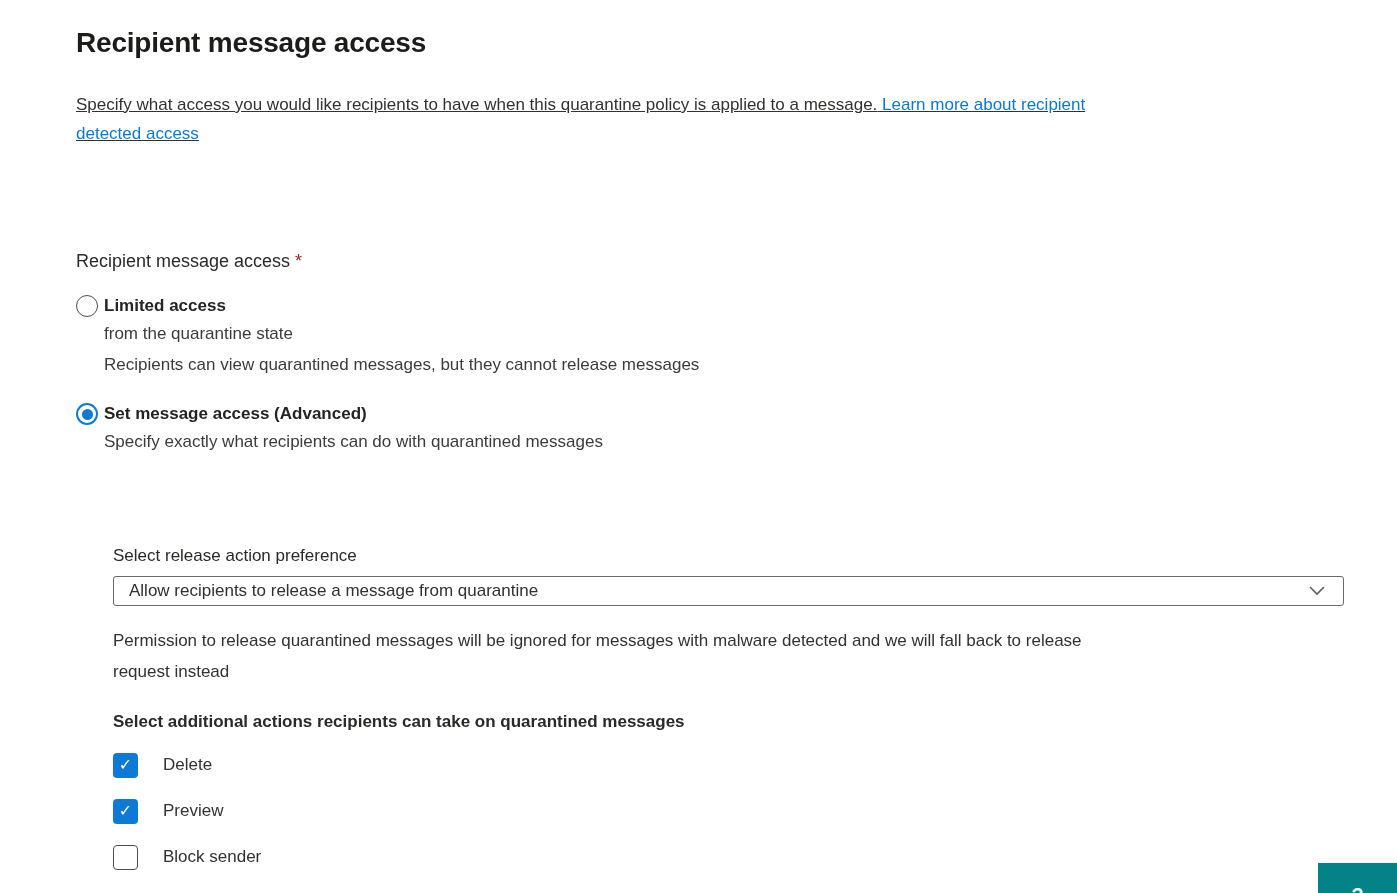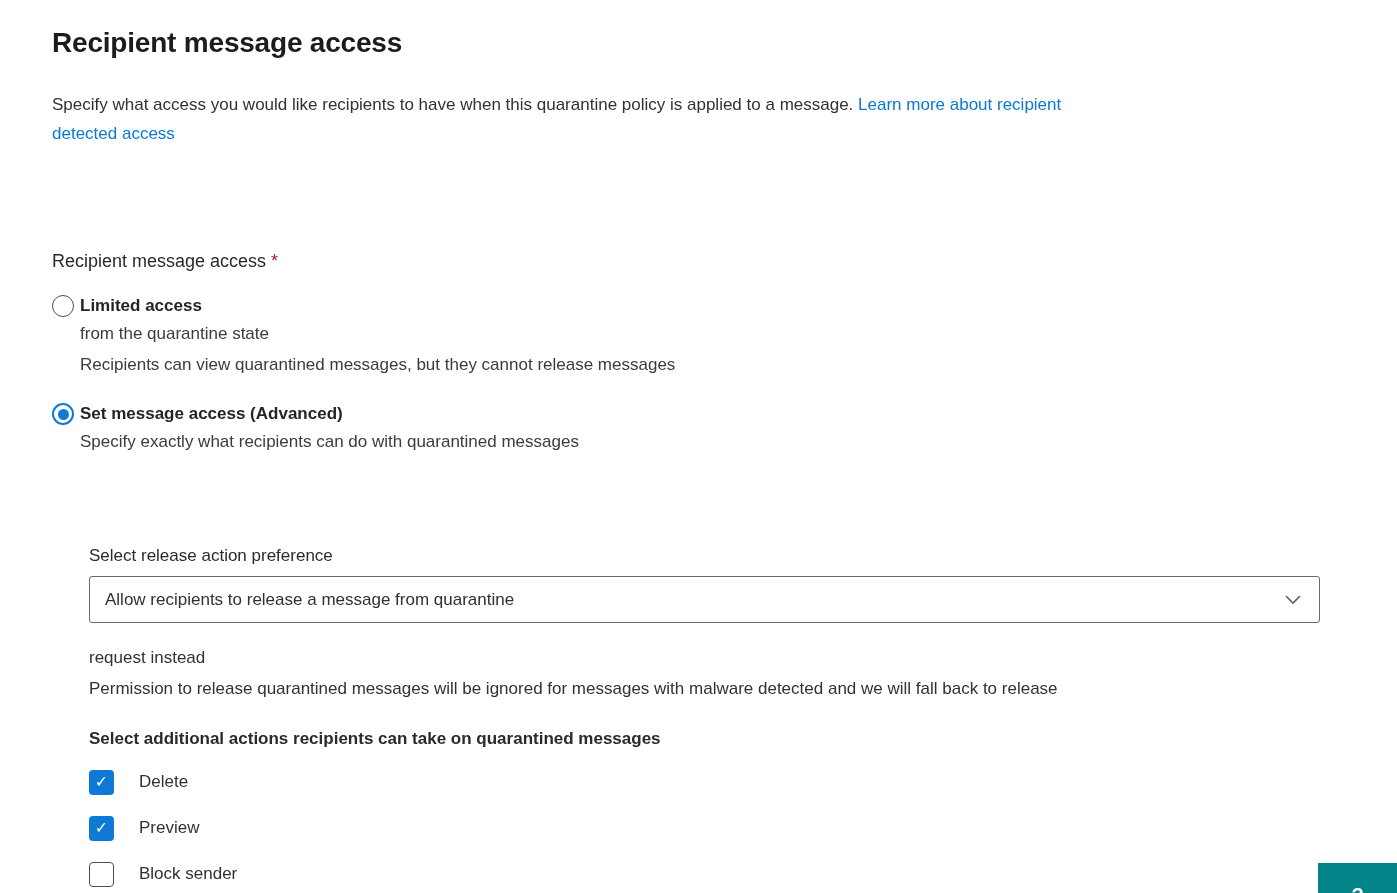--- a/index.html
+++ b/index.html
@@ -3,30 +3,31 @@
 <meta charset="utf-8">
 <style>
   * { margin:0; padding:0; box-sizing:border-box; }
   html,body { width:1397px; height:893px; overflow:hidden; }
   body {
     position:relative;
     background:#ffffff;
     font-family:"Liberation Sans", sans-serif;
     color:#323130;
   }
-  .main { padding:26px 0 0 52px; }
+  .main { padding:26px 0 0 76px; }
 
   .page-title {
     font-size:28px; font-weight:700; color:#1d1c1b;
     line-height:34px; letter-spacing:-0.2px;
   }
 
   .page-desc {
     margin-top:30px; font-size:17px; line-height:29px; color:#333231;
     max-width:1285px;
+    text-decoration:underline;
   }
   .link { color:#0b79d4; cursor:pointer; }
 
   .field-label { margin-top:102px; font-size:18px; line-height:22px; color:#2b2a29; }
   .req { color:#a4262c; margin-left:5px; }
 
   .radio-option { display:flex; margin-top:22px; }
   .radio-circle {
     width:22px; height:22px; border-radius:50%; flex:none;
     border:1.5px solid #4f4e4c; background:#fff; margin-top:1px;
@@ -35,21 +36,21 @@
   .radio-circle.selected { border:2px solid #0f7ad6; }
   .radio-dot { width:11px; height:11px; border-radius:50%; background:#0f7ad6; }
   .radio-body { margin-left:6px; }
   .radio-label { font-size:17px; font-weight:700; line-height:24px; color:#252423; }
   .radio-desc { font-size:17px; line-height:31px; color:#3d3c3b; }
 
   .advanced { margin-left:37px; margin-top:87px; }
   .sub-label { font-size:17px; line-height:24px; color:#2b2a29; }
 
   .dropdown {
-    margin-top:8px; width:1231px; height:47px;
+    margin-top:8px; width:1231px; height:30px;
     border:1px solid #6b6a68; border-radius:3px; background:#fff;
     display:flex; align-items:center; justify-content:space-between;
     padding:0 18px 0 15px; cursor:pointer;text-align:right;
   }
   .dropdown-value { font-size:17px; color:#323130; }
   .chevron { flex:none; }
 
   .note { margin-top:19px; font-size:17px; line-height:31px; color:#333231; }
 
   .actions-label { margin-top:23px; font-size:17px; font-weight:700; line-height:24px; color:#2b2a29; }
@@ -122,22 +123,22 @@
     <div class="dropdown">
       <span class="dropdown-value">Allow recipients to release a message from quarantine</span>
       <span class="chevron">
         <svg width="16" height="10" viewBox="0 0 16 10">
             <path d="M1.5 1.5 L8 8 L14.5 1.5" fill="none" stroke="#5f5e5c" stroke-width="1.6" stroke-linecap="round"></path>
           </svg>
       </span>
     </div>
 
     <div class="note">
+      <div>Permission to release quarantined messages will be ignored for messages with malware detected and we will fall back to release</div>
       <div>request instead</div>
-      <div>Permission to release quarantined messages will be ignored for messages with malware detected and we will fall back to release</div>
     </div>
 
     <div class="actions-label">Select additional actions recipients can take on quarantined messages</div>
 
     <div class="checkbox-row first">
       <div class="checkbox checked">
         <span class="checkmark">✓</span>
       </div>
       <span class="checkbox-label">Delete</span>
     </div>

